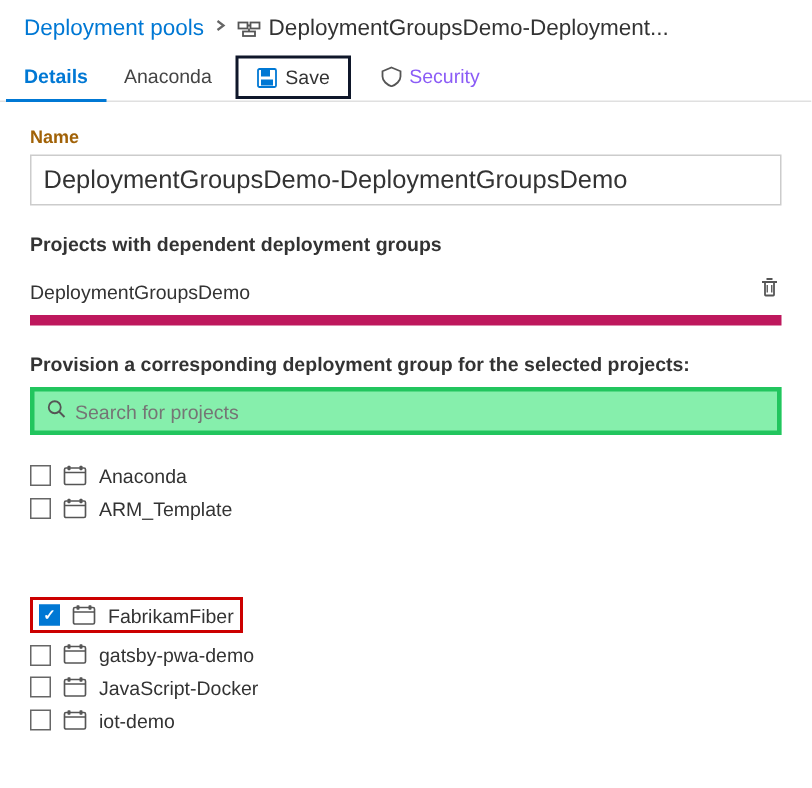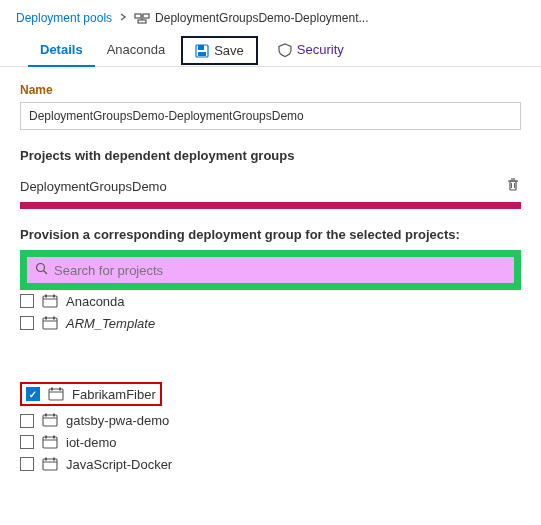--- a/index.html
+++ b/index.html
@@ -10,21 +10,21 @@
       background: #fff;
       width: 541px;
       min-height: 525px;
     }
 
     
     .breadcrumb {
       display: flex;
       align-items: center;
       padding: 10px 16px 8px;
-      font-size: 12px;
+      font-size: 15px;
       color: #0078d4;
       gap: 6px;
     }
     .breadcrumb-separator {
       color: #666;
       font-size: 11px;
     }
     .breadcrumb-current {
       color: #333;
       display: flex;
@@ -34,21 +34,21 @@
     .breadcrumb-link {
       color: #0078d4;
       cursor: pointer;
     }
 
     
     .tab-bar {
       display: flex;
       align-items: center;
       border-bottom: 1px solid #e0e0e0;
-      padding: 0 28px;
+      padding: 0 4px;
       gap: 0;
     }
     .tab {
       padding: 8px 12px;
       cursor: pointer;
       font-size: 13px;
       color: #444;
       border-bottom: 2px solid transparent;
       margin-bottom: -1px;
     }
@@ -73,42 +73,42 @@
       margin-right: 8px;
     }
 
     
     .security-tab {
       display: flex;
       align-items: center;
       gap: 5px;
       padding: 8px 12px;
       cursor: pointer;
-      color: #4c1d95;
+      color: #8b5cf6;
       border-bottom: 2px solid transparent;
       margin-bottom: -1px;
     }
 
     
     .content {
       padding: 16px 20px;
     }
 
     .field-label {
       font-size: 12px;
       font-weight: 600;
       color: #a16207;
       margin-bottom: 5px;
     }
 
     .text-input {
       width: 100%;
       border: 1px solid #ccc;
       padding: 6px 8px;
-      font-size: 12px;
+      font-size: 17px;
       color: #333;
       outline: none;
       font-family: 'Segoe UI', sans-serif;
     }
 
     .section-title {
       font-size: 13px;
       font-weight: 600;
       color: #333;
       margin-top: 18px;
@@ -137,24 +137,24 @@
       font-weight: 600;
       color: #333;
       margin-top: 18px;
       margin-bottom: 8px;
     }
 
     
     .search-box {
       display: flex;
       align-items: center;
-      background: #f0abfc;
-      border: 7px solid #22c55e;
+      background: #86efac;
+      border: 3px solid #22c55e;
       padding: 5px 8px;
-      margin-bottom: 0;
+      margin-bottom: 16px;
       gap: 6px;
     }
     .search-icon {
       color: #555;
       font-size: 13px;
     }
     .search-input {
       border: none;
       background: transparent;
       font-size: 13px;
@@ -324,21 +324,21 @@
         <rect x="1" y="3" width="14" height="11" rx="1" fill="none" stroke="#555" stroke-width="1.1"></rect>
         <line x1="1" y1="6" x2="15" y2="6" stroke="#555" stroke-width="1"></line>
         <rect x="3" y="1.5" width="2" height="3" rx="0.5" fill="#555"></rect>
         <rect x="11" y="1.5" width="2" height="3" rx="0.5" fill="#555"></rect>
       </svg>
     </span>
     <span class="project-name">Anaconda</span>
     </div>
       </div>
       <div class="project-item">
-        <div style="display:inline-flex; align-items:center; gap:8px;font-style:italic;">
+        <div style="display:inline-flex; align-items:center; gap:8px;">
           <div class="checkbox "></div>
     <span class="project-icon">
       <svg width="16" height="16" viewBox="0 0 16 16">
         <rect x="1" y="3" width="14" height="11" rx="1" fill="none" stroke="#555" stroke-width="1.1"></rect>
         <line x1="1" y1="6" x2="15" y2="6" stroke="#555" stroke-width="1"></line>
         <rect x="3" y="1.5" width="2" height="3" rx="0.5" fill="#555"></rect>
         <rect x="11" y="1.5" width="2" height="3" rx="0.5" fill="#555"></rect>
       </svg>
     </span>
     <span class="project-name">ARM_Template</span>
@@ -376,32 +376,32 @@
         <div style="display:inline-flex; align-items:center; gap:8px;">
           <div class="checkbox "></div>
     <span class="project-icon">
       <svg width="16" height="16" viewBox="0 0 16 16">
         <rect x="1" y="3" width="14" height="11" rx="1" fill="none" stroke="#555" stroke-width="1.1"></rect>
         <line x1="1" y1="6" x2="15" y2="6" stroke="#555" stroke-width="1"></line>
         <rect x="3" y="1.5" width="2" height="3" rx="0.5" fill="#555"></rect>
         <rect x="11" y="1.5" width="2" height="3" rx="0.5" fill="#555"></rect>
       </svg>
     </span>
-    <span class="project-name">iot-demo</span>
+    <span class="project-name">JavaScript-Docker</span>
     </div>
       </div>
       <div class="project-item">
         <div style="display:inline-flex; align-items:center; gap:8px;">
           <div class="checkbox "></div>
     <span class="project-icon">
       <svg width="16" height="16" viewBox="0 0 16 16">
         <rect x="1" y="3" width="14" height="11" rx="1" fill="none" stroke="#555" stroke-width="1.1"></rect>
         <line x1="1" y1="6" x2="15" y2="6" stroke="#555" stroke-width="1"></line>
         <rect x="3" y="1.5" width="2" height="3" rx="0.5" fill="#555"></rect>
         <rect x="11" y="1.5" width="2" height="3" rx="0.5" fill="#555"></rect>
       </svg>
     </span>
-    <span class="project-name">JavaScript-Docker</span>
+    <span class="project-name">iot-demo</span>
     </div>
       </div>
     </div>
 
 </div>
 
 </body></html>

